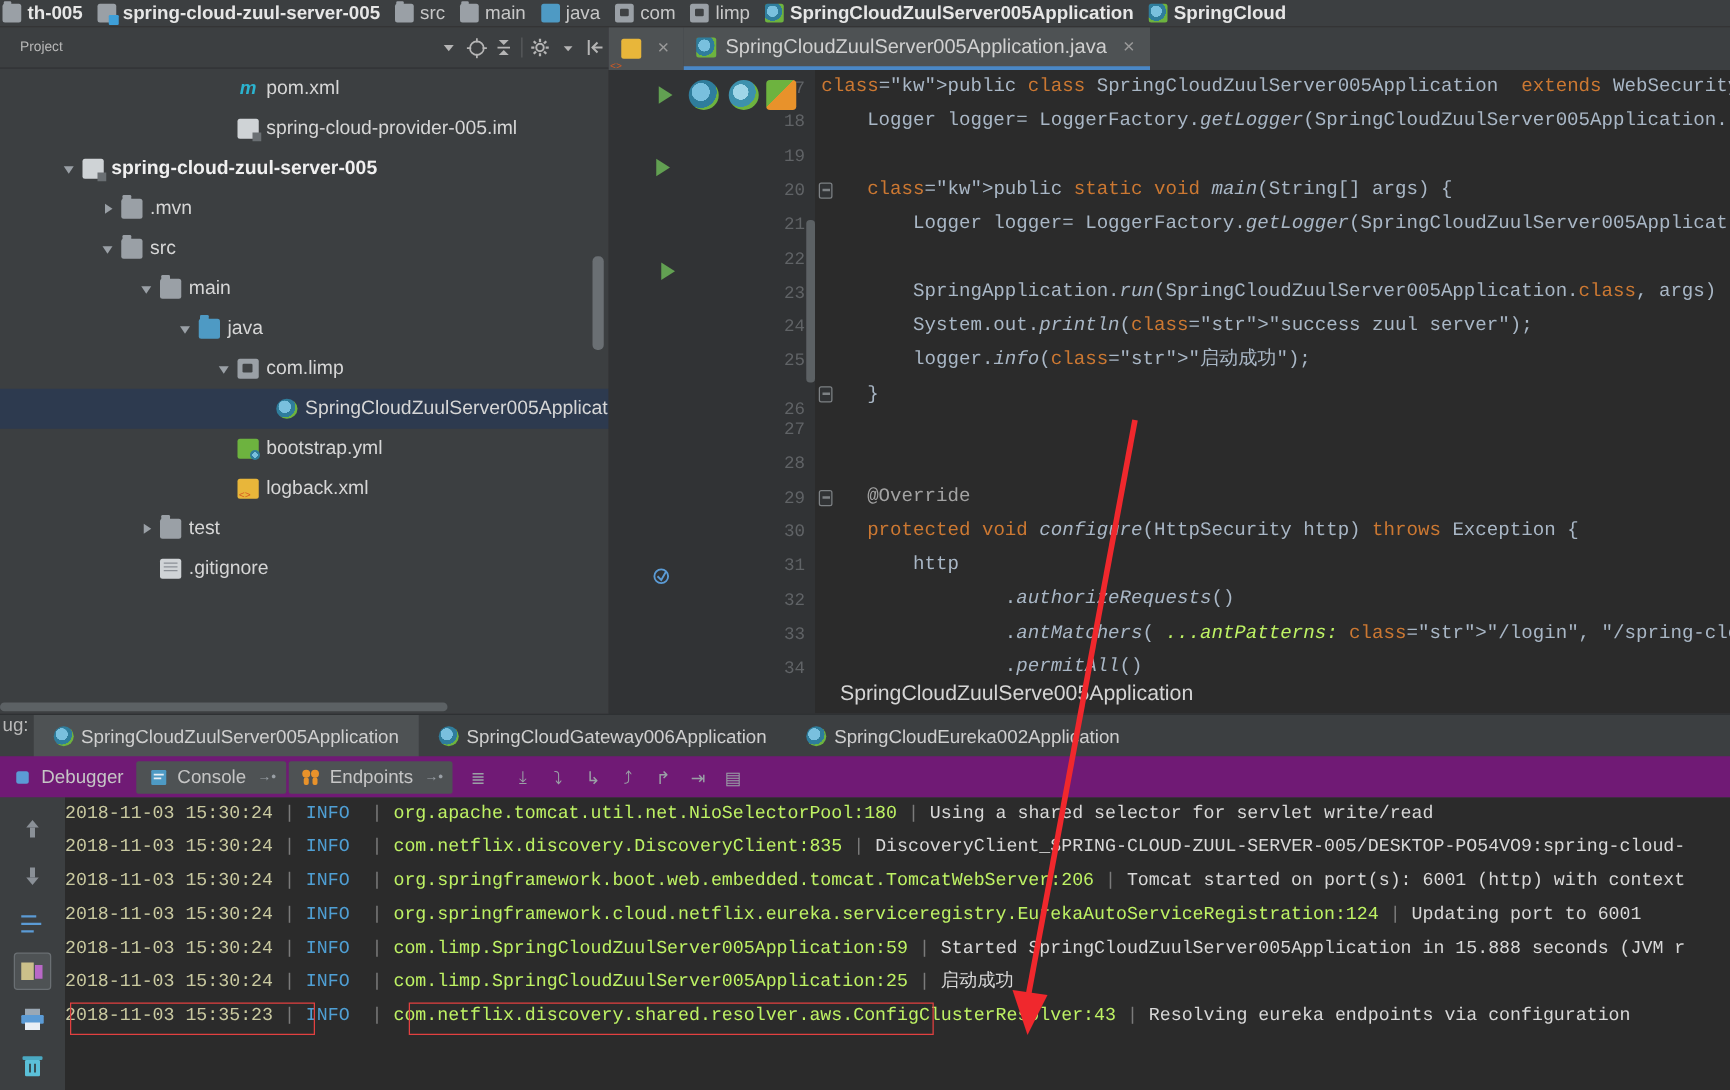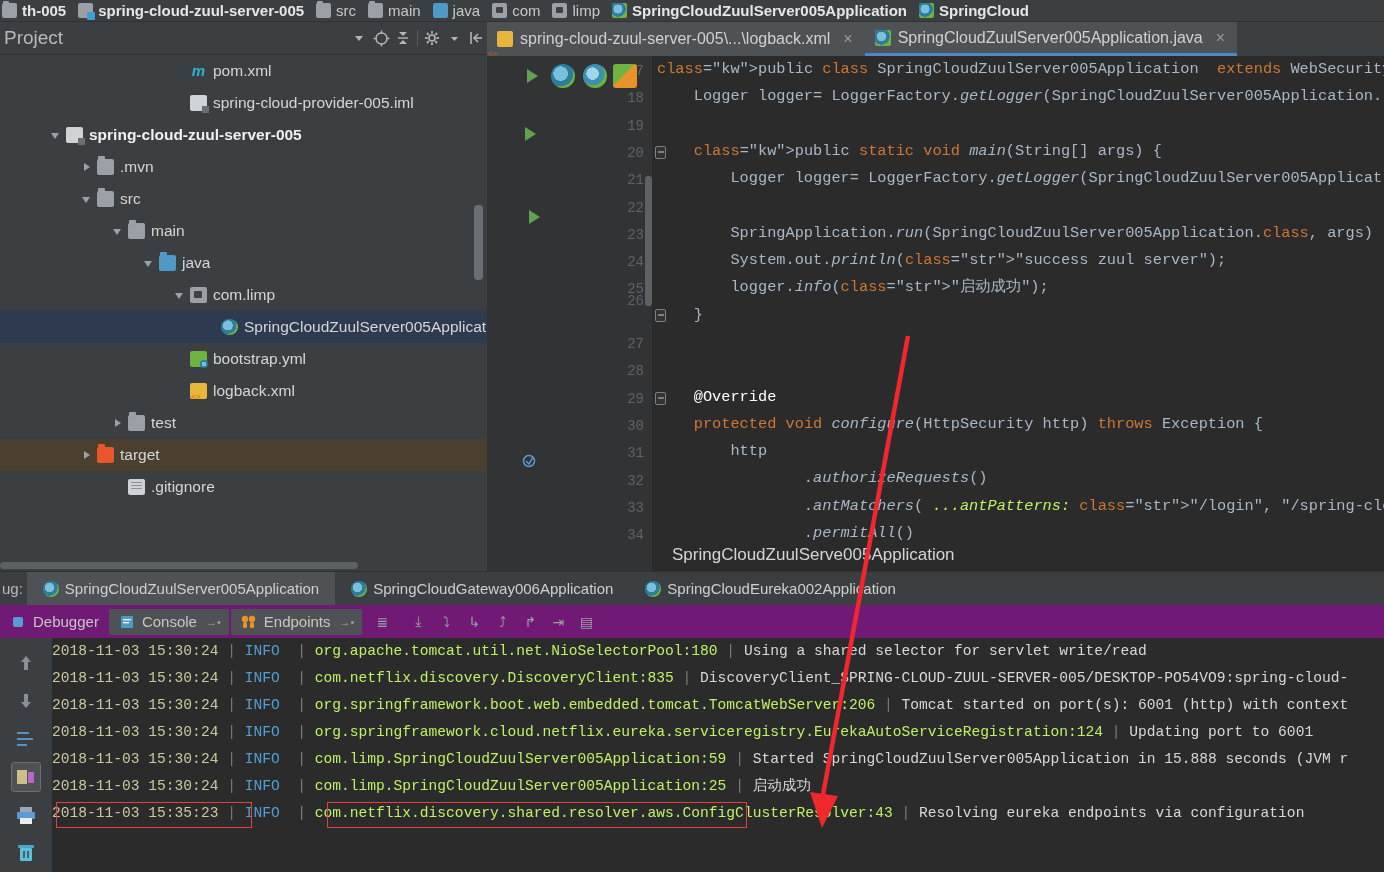--- a/index.html
+++ b/index.html
@@ -30,21 +30,21 @@
   .ic-pkg { background:#9aa0a6; position:relative; }
   .ic-pkg:after { content:""; position:absolute; left:4px; top:4px; width:7px; height:6px; background:#3f4244; border-radius:1px;}
   .ic-spring { background:radial-gradient(circle at 40% 40%, #79c0de 0 35%, #2f7d9c 36% 60%, #6db33f 61% 100%); border-radius:50%; }
 
   
   .projbar {
     position:absolute; left:0; top:22px; width:487px; height:33px;
     background:#3c3f41; display:flex; align-items:center;
     border-bottom:1px solid #2e3133;
   }
-  .projbar .title { font-size:19px; color:#b9b9b9; padding-left:4px;text-align:center; }
+  .projbar .title { font-size:11px; color:#b9b9b9; padding-left:16px;text-align:center; }
   .projbar .caret { margin-left:auto; }
   .tbicon { width:22px; height:22px; display:flex; align-items:center; justify-content:center;
             color:#b5b5b5; font-size:14px; }
   .sep { width:1px; height:16px; background:#5a5d5f; margin:0 3px; }
 
   
   .tree {
     position:absolute; left:0; top:55px; width:487px; height:516px;
     background:#3c3f41; overflow:hidden; font-size:15.5px;
   }
@@ -106,29 +106,29 @@
   .lnum { position:absolute; right:8px; font-family:"Liberation Mono",monospace;
           font-size:14px; color:#606366; }
   .gicon { position:absolute; }
   .runarrow { width:0;height:0;border-left:11px solid #62a052;border-top:7px solid transparent;border-bottom:7px solid transparent;}
   .foldmark { position:absolute; width:11px; height:13px; border:1.5px solid #7d8184; border-radius:2px; background:#313335; }
   .foldmark:after{content:"";position:absolute;left:1.5px;top:4px;width:6px;height:1.5px;background:#7d8184;}
   .code { position:absolute; left:170px; top:0; width:1000px;
           font-family:"Liberation Mono", monospace; font-size:15.3px; line-height:27.3px;
           color:#a9b7c6; white-space:pre; }
   .kw { color:#cc7832; } .it { font-style:italic; color:#a9b7c6;}
-  .ann { color:#ffffff;font-family:Liberation Mono, monospace; } .param{color:#bef264; font-style:italic;}
+  .ann { color:#a3a3a3;font-family:Liberation Mono, monospace; } .param{color:#bef264; font-style:italic;}
   .editor-scroll { position:absolute; left:158px; top:120px; width:7px; height:130px;
                    background:#5c6164; border-radius:3px; }
 
   .hoverlabel { position:absolute; left:672px; top:545px; font-size:17px; color:#d5d5d5; }
 
   
   .runtabs { position:absolute; left:0; top:571px; width:1384px; height:34px;
-             background:#3c3f41; display:flex; align-items:center;
+             background:#3c3f41; display:flex; 
              border-top:1px solid #2e3133; font-size:15px; }
   .rt-label { color:#b9b9b9; padding:0 4px 0 2px; font-size:15px;}
   .rtab { display:flex; align-items:center; gap:6px; padding:0 16px; height:34px; color:#cfcfcf;}
   .rtab.active { background:#4e5254; }
   .rtab .sic { width:16px;height:16px;flex:0 0 auto;border-radius:50%;
       background:radial-gradient(circle at 40% 40%, #79c0de 0 35%, #2f7d9c 36% 60%, #6db33f 61% 100%);}
 
   
   .constoolbar { position:absolute; left:0; top:605px; width:1384px; height:33px;
                  background:#701a75; display:flex; align-items:center; gap:2px;
@@ -313,38 +313,32 @@
       <div class="trow" style="padding-left: 173px;">
         <span class="arrow"></span>
         <span class="ficon f-xml"></span>
         <span class="">logback.xml</span>
       </div>
       <div class="trow" style="padding-left: 111px;">
         <span class="arrow r"></span>
         <span class="ficon f-folder"></span>
         <span class="">test</span>
       </div>
-      <div class="trow sel-b" style="padding-left: 80px;">
-        <span class="arrow r"></span>
-        <span class="ficon f-target"></span>
-        <span class="">target</span>
-      </div>
       <div class="trow" style="padding-left: 111px;">
         <span class="arrow"></span>
         <span class="ficon f-file"></span>
         <span class="">.gitignore</span>
       </div>
       <div class="tree-scroll"></div>
       <div class="tree-hscroll"></div>
     </div>
 
   <div class="edtabs" id="edtabs">
       <div class="edtab inactive">
         <span class="ticon f-xml"></span>
-        <span>spring-cloud-zuul-server-005\...\logback.xml</span>
         <span class="close">×</span>
       </div>
       <div class="edtab active">
         <span class="ticon f-spring"></span>
         <span>SpringCloudZuulServer005Application.java</span>
         <span class="close">×</span>
       </div>
     </div>
 
   <div class="editor">
@@ -357,21 +351,21 @@
       <div class="gicon foldmark" style="left:168px; top:336px;"></div>
     <div class="lnum" style="top: 7px;">17</div>
         <div class="lnum" style="top: 34.3px;">18</div>
         <div class="lnum" style="top: 61.6px;">19</div>
         <div class="lnum" style="top: 88.9px;">20</div>
         <div class="lnum" style="top: 116.2px;">21</div>
         <div class="lnum" style="top: 143.5px;">22</div>
         <div class="lnum" style="top: 170.8px;">23</div>
         <div class="lnum" style="top: 198.1px;">24</div>
         <div class="lnum" style="top: 225.4px;">25</div>
-        <div class="lnum" style="top: 237px;">26</div>
+        <div class="lnum" style="top: 264px;">26</div>
         <div class="lnum" style="top: 280px;">27</div>
         <div class="lnum" style="top: 307.3px;">28</div>
         <div class="lnum" style="top: 334.6px;">29</div>
         <div class="lnum" style="top: 361.9px;">30</div>
         <div class="lnum" style="top: 389.2px;">31</div>
         <div class="lnum" style="top: 416.5px;">32</div>
         <div class="lnum" style="top: 443.8px;">33</div>
         <div class="lnum" style="top: 471.1px;">34</div>
       </div>
 

